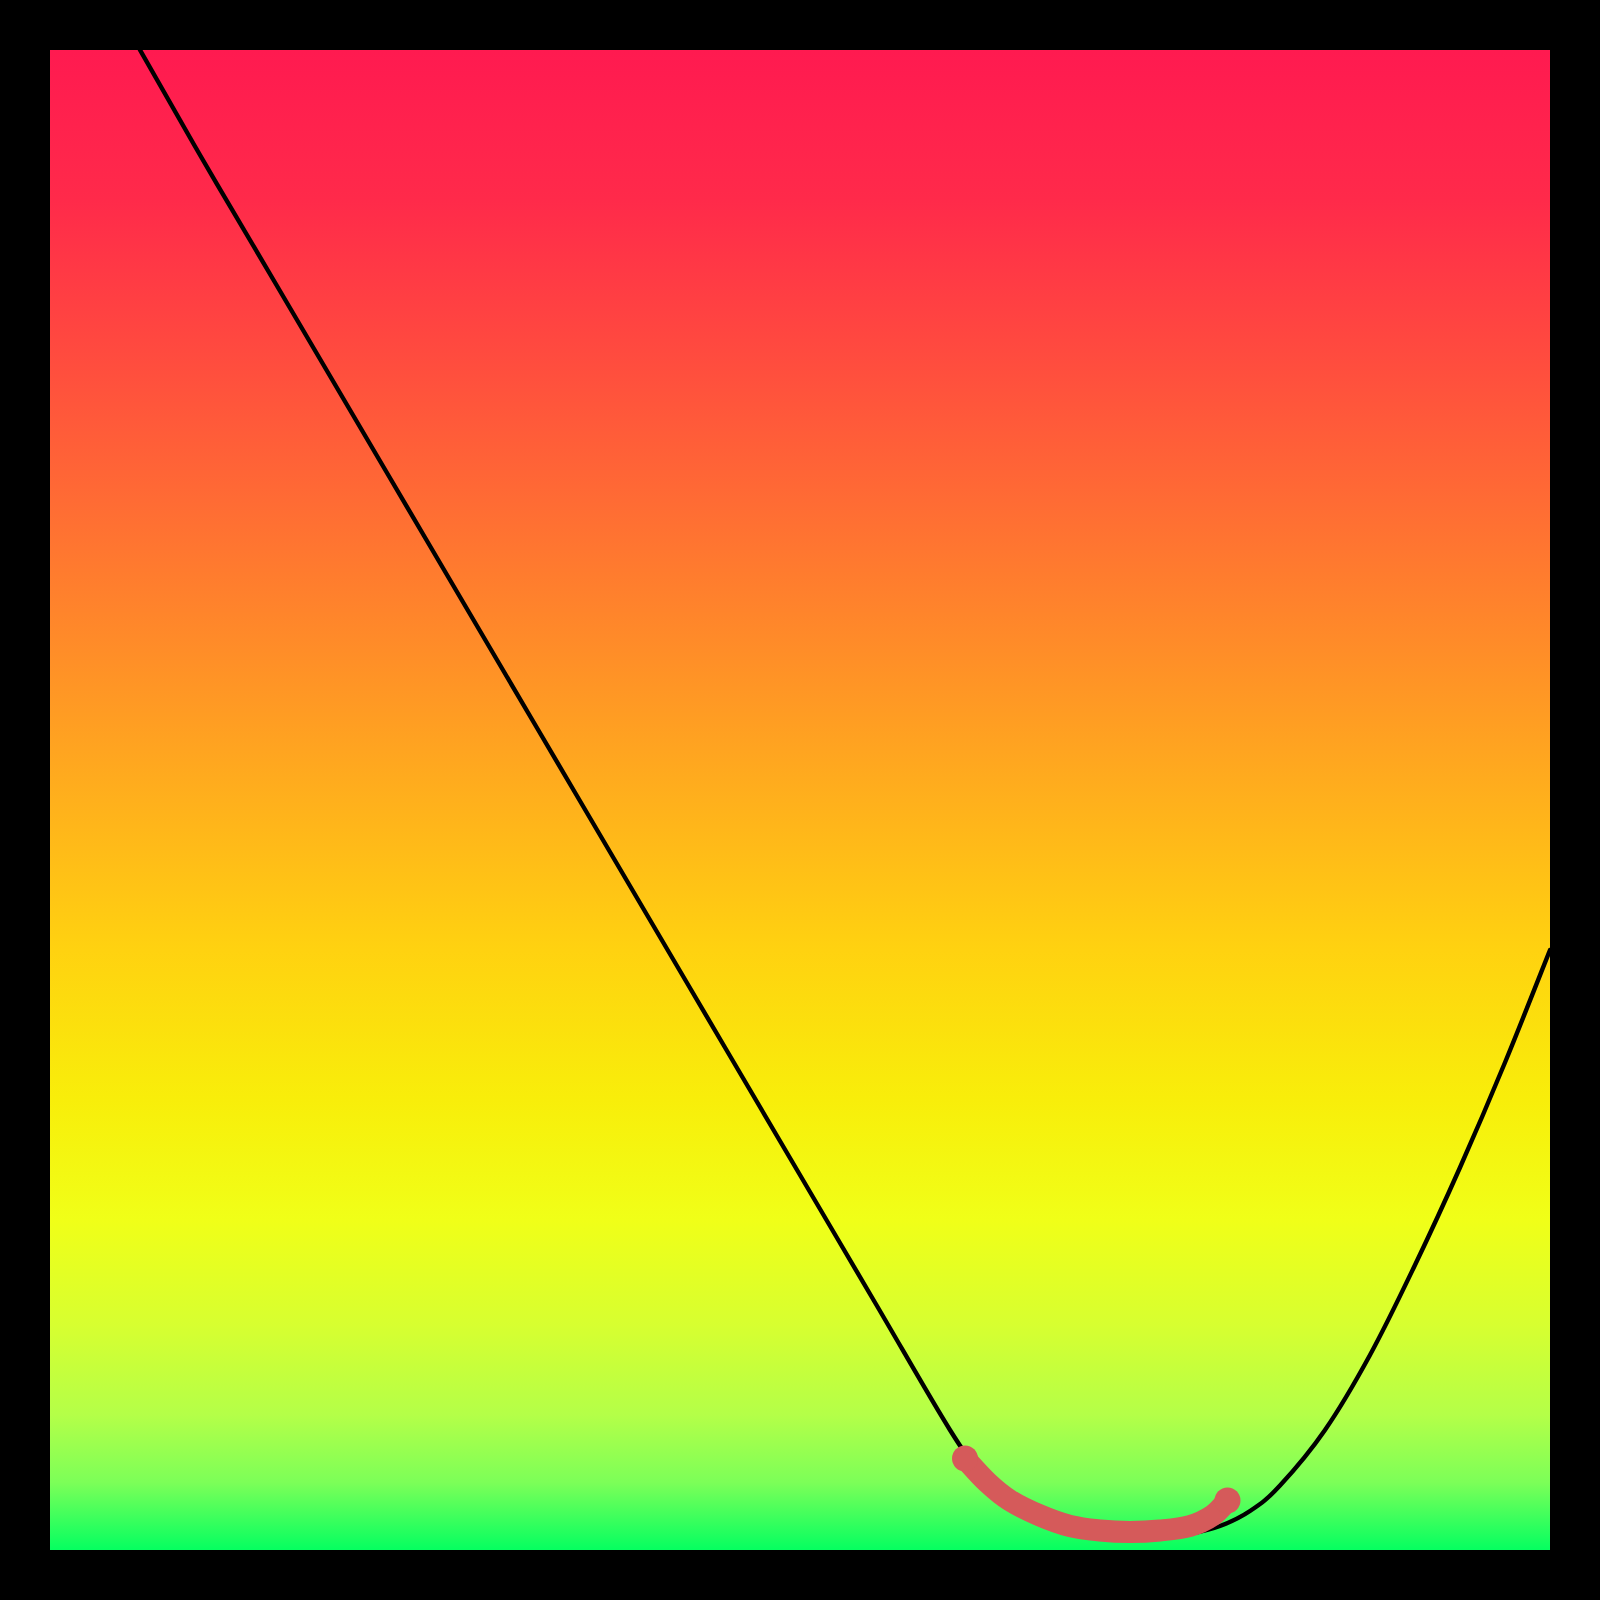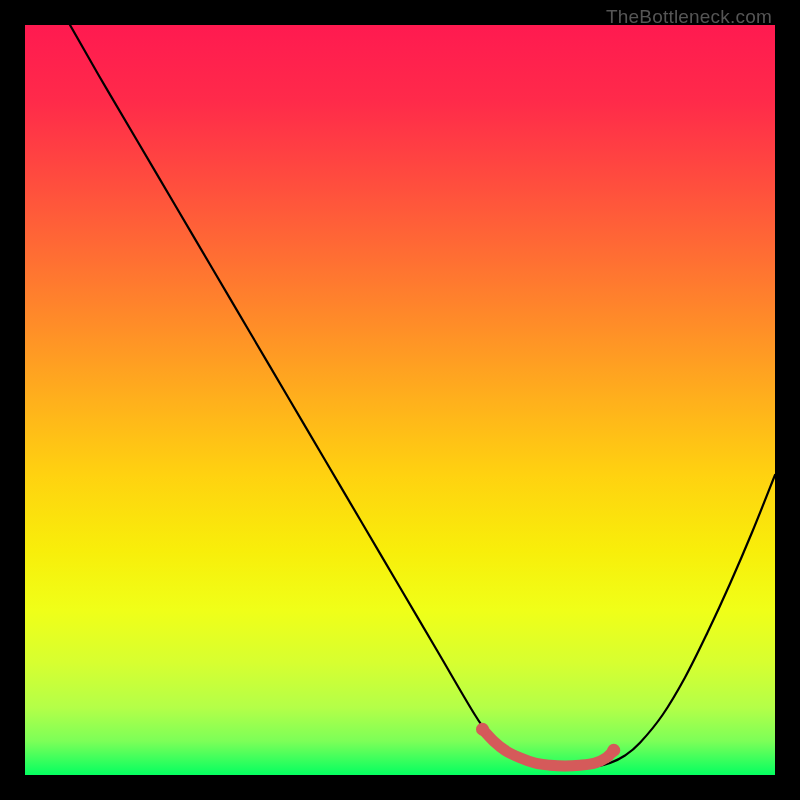--- a/index.html
+++ b/index.html
@@ -45,21 +45,20 @@
     left: 0;
     top: 0;
     width: 750px;
     height: 750px;
   }
 </style>
 </head>
 <body>
 
 <div class="container">
-  <div class="watermark">TheBottleneck.com</div>
   <div class="plot-area">
     <svg class="gradient-bg" viewBox="0 0 750 750" preserveAspectRatio="none">
       <defs>
         <linearGradient id="bg-grad" x1="0" y1="0" x2="0" y2="1">
             <stop offset="0%" stop-color="#ff1a50"></stop>
             <stop offset="10%" stop-color="#ff2a4a"></stop>
             <stop offset="20%" stop-color="#ff4a3f"></stop>
             <stop offset="30%" stop-color="#ff6b34"></stop>
             <stop offset="40%" stop-color="#ff8d28"></stop>
             <stop offset="50%" stop-color="#ffb01c"></stop>

